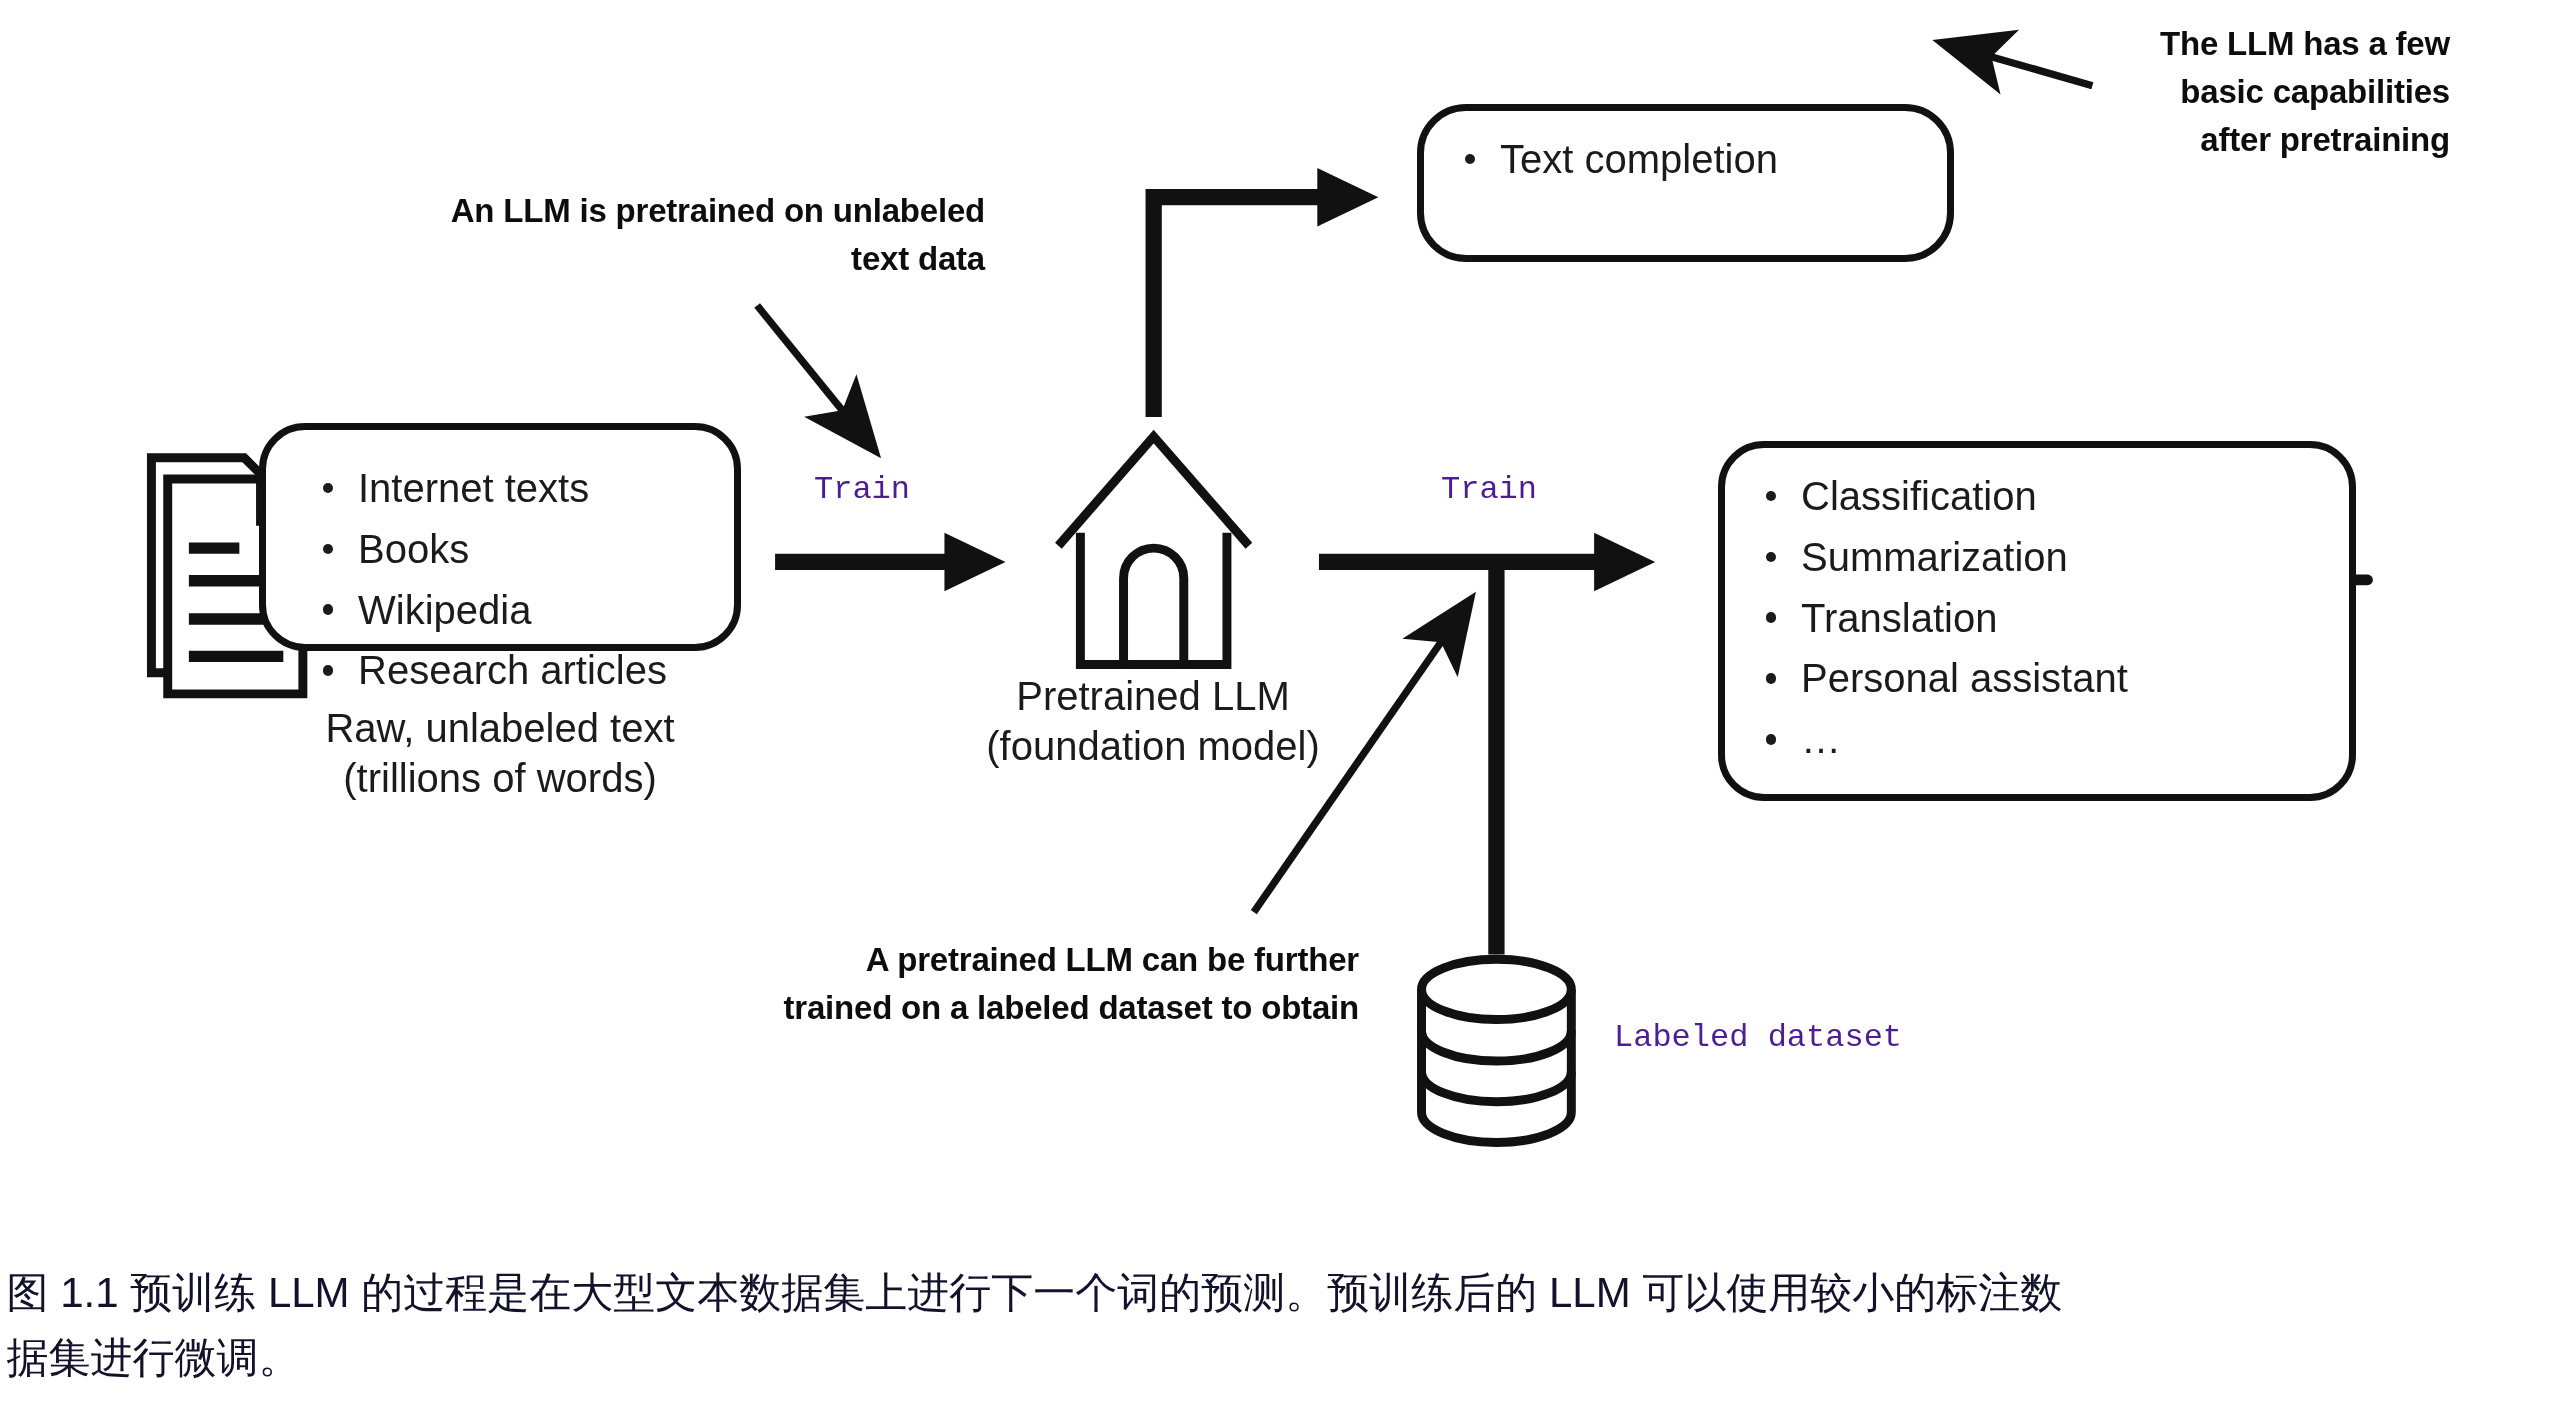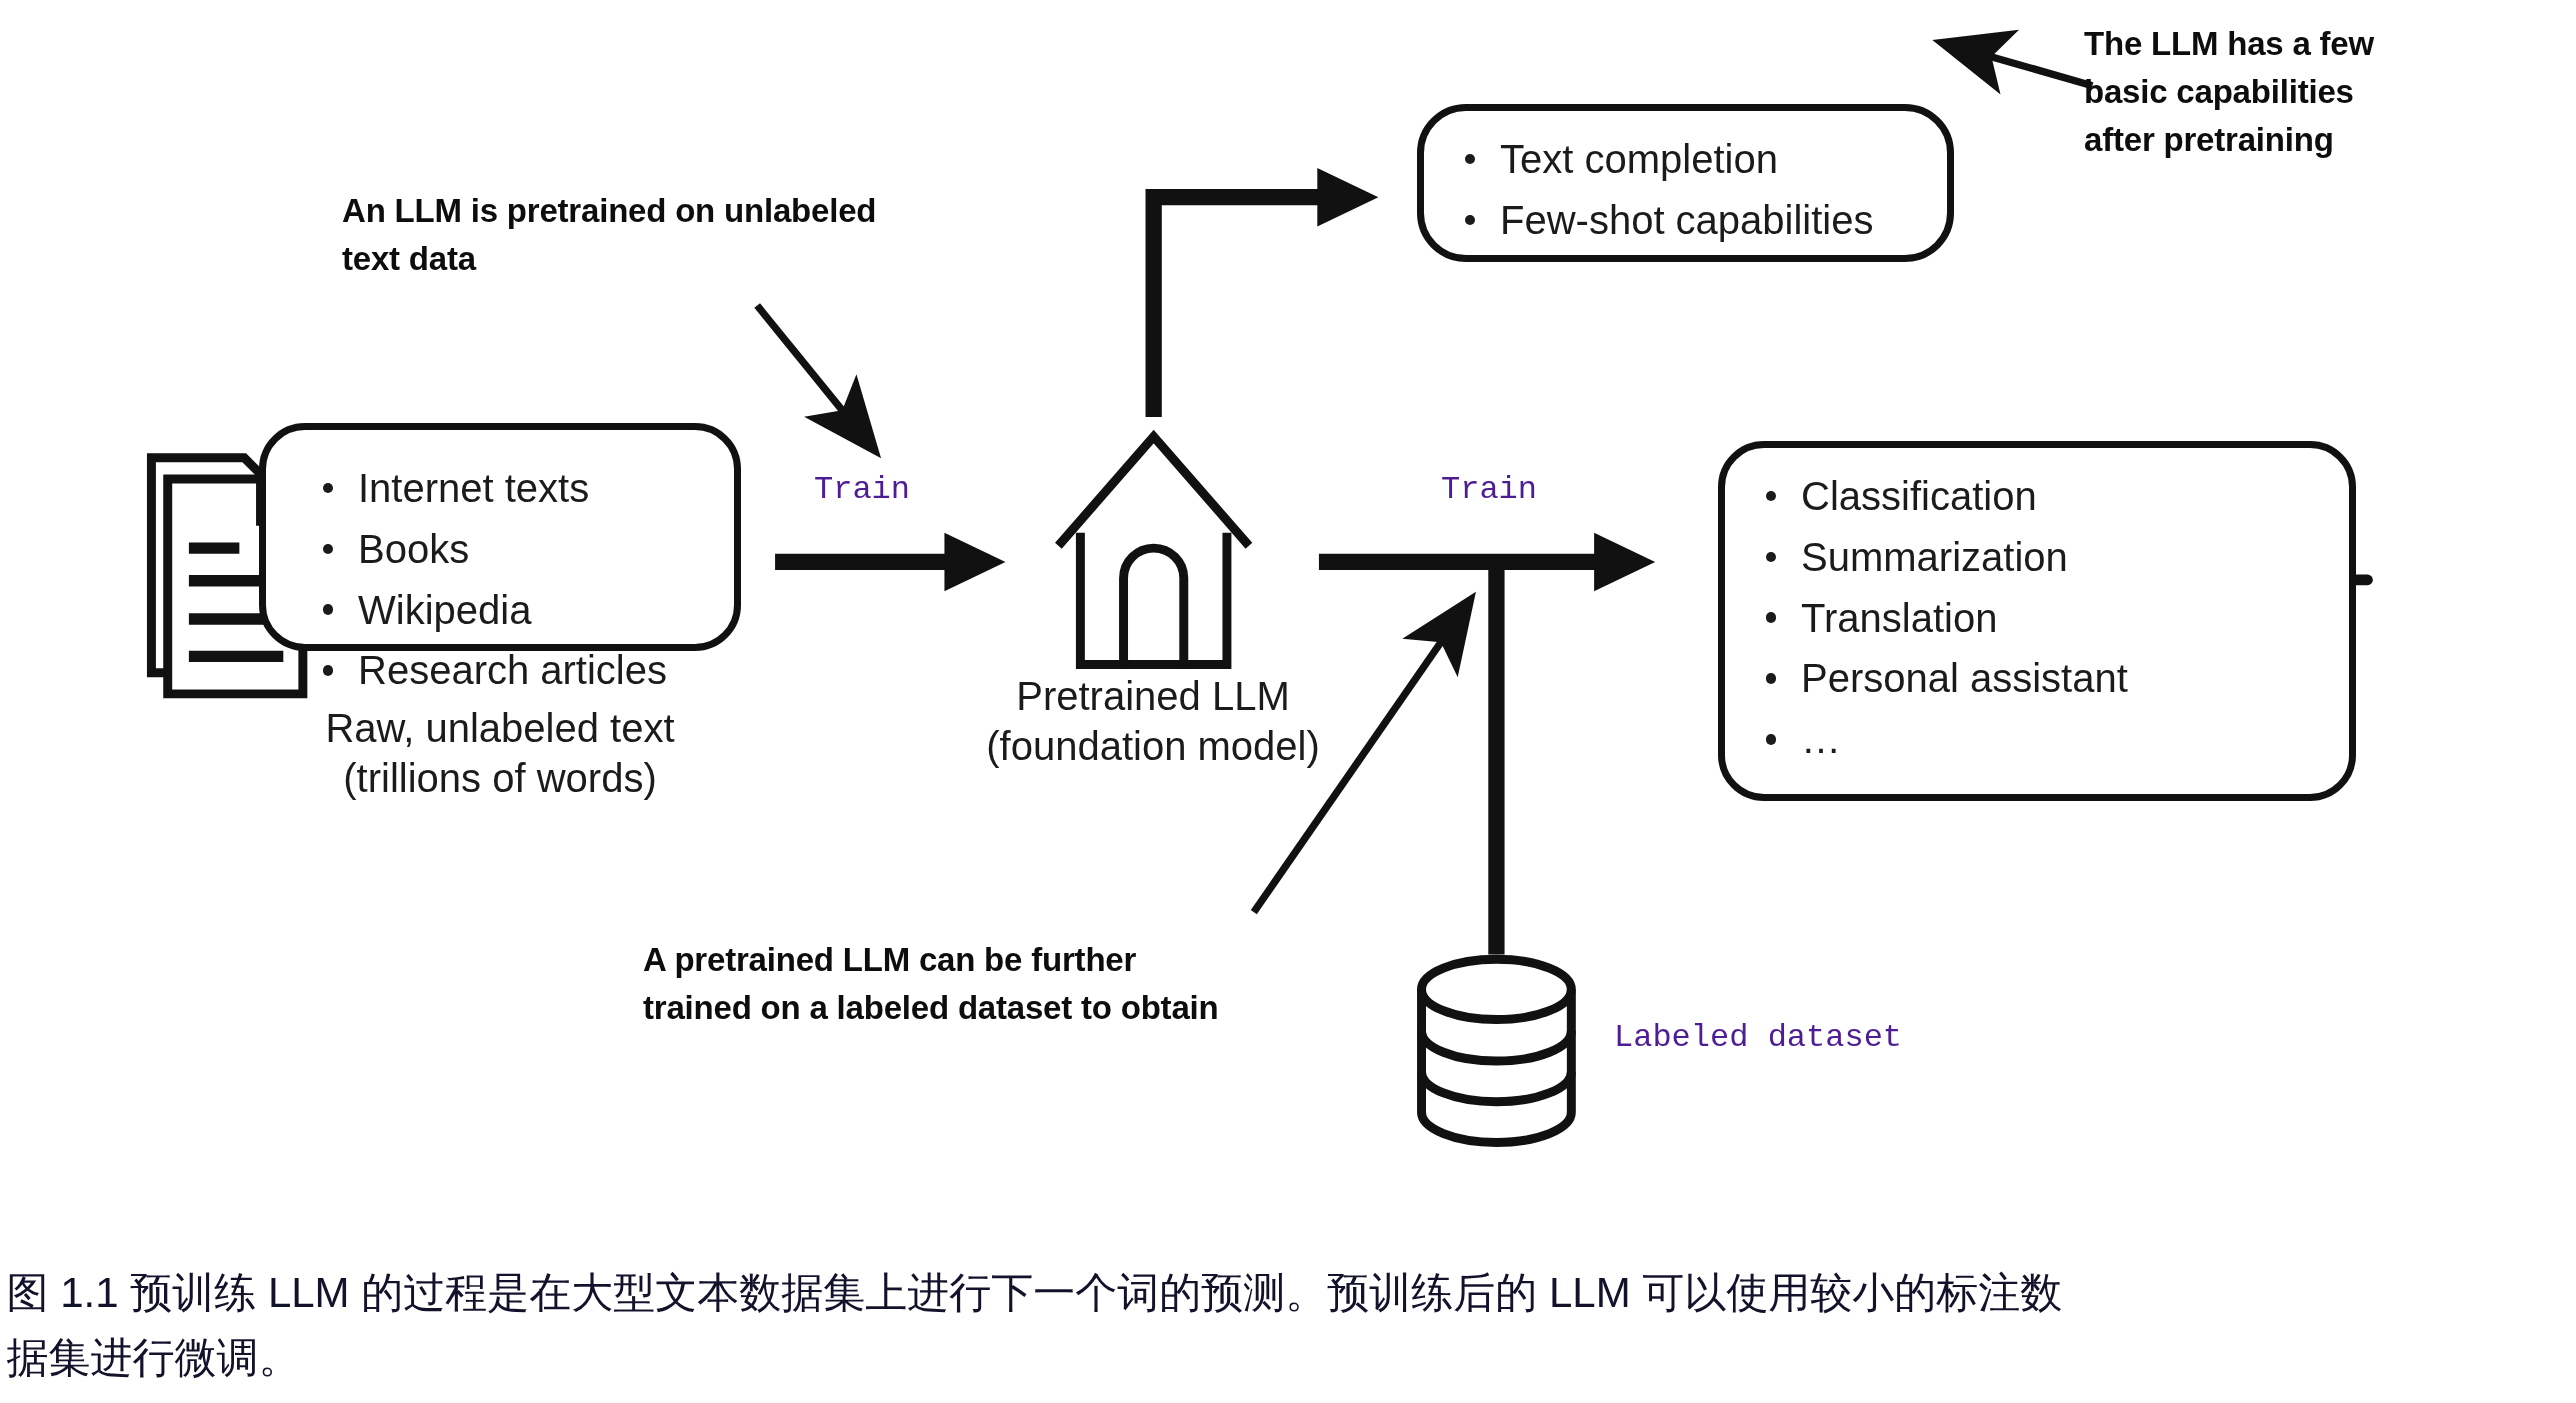--- a/index.html
+++ b/index.html
@@ -69,21 +69,21 @@
     font-family: Liberation Mono, monospace;
   }
 
   
   .annot {
     position: absolute;
     font-weight: bold;
     font-size: 33px;
     line-height: 1.46;
     color: #0d0d0d;
-    text-align: left;
+    text-align: right;
     letter-spacing: -0.2px;
     white-space: nowrap;
   }
 
   
   #caption {
     position: absolute;
     left: 6.5px;
     top: 1260px;
     width: 2565px;
@@ -195,21 +195,20 @@
   <div class="inline-label" style="left:814px; top:471px;">Train</div>
 
   <div class="shape-label" style="left:909px; top:672px; width:488px;">
     <div>Pretrained LLM</div>
     <div>(foundation model)</div>
   </div>
 
   <div class="rbox" style="left:1417px; top:104px; width:537px; height:158px; border-radius:49px;">
     <ul class="bullets" style="margin:18px 0 0 34px;">
       <li>Text completion</li>
-      <li>Few-shot capabilities</li>
     </ul>
   </div>
 
   <div class="inline-label" style="left:1441px; top:471px;">Train</div>
 
   <div class="rbox" style="left:1718px; top:441px; width:638px; height:360px;">
     <ul class="bullets" style="margin:18px 0 0 34px;">
       <li>Classification</li>
       <li>Summarization</li>
       <li>Translation</li>

